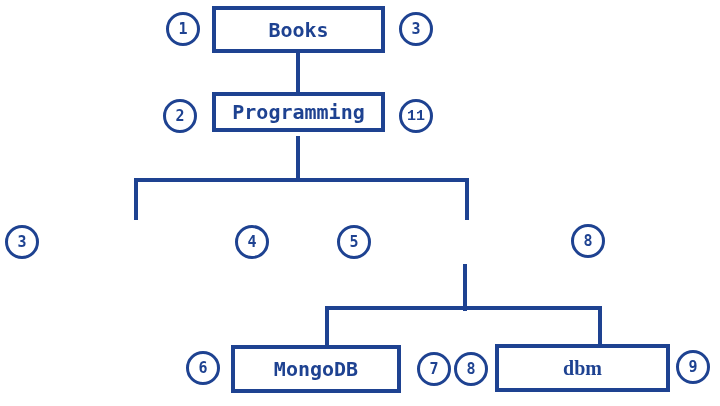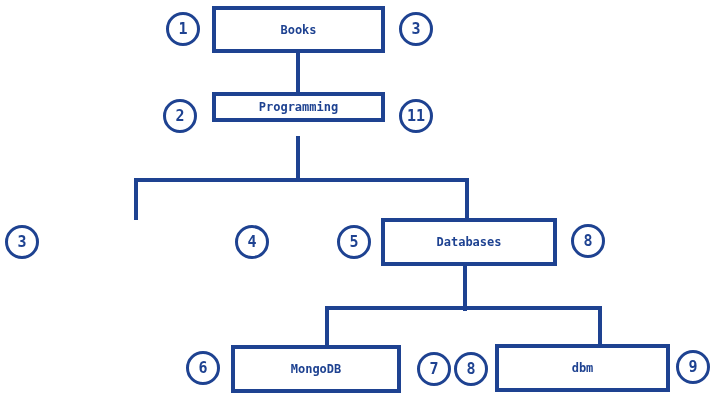--- a/index.html
+++ b/index.html
@@ -30,21 +30,21 @@
     stroke-linecap: square;
   }
   .node {
     position: absolute;
     border: 4px solid var(--accent);
     background: var(--bg);
     color: var(--accent);
     display: flex;
     align-items: center;
     justify-content: center;
-    font-size: 12px;
+    font-size: 20px;
     font-weight: bold;
     letter-spacing: 0px;
   }
   .circle {
     position: absolute;
     width: 34px;
     height: 34px;
     border: 3px solid var(--accent);
     border-radius: 50%;
     background: var(--bg);
@@ -72,31 +72,30 @@
     <line class="wire" x1="465" y1="266" x2="465" y2="309"></line>
 
     <polyline class="wire" points="327,345 327,308 600,308 600,344"></polyline>
   </svg>
 
   <div class="circle" style="left:166px; top:12px;">1</div>
   <div class="node" style="left:212px; top:6px; width:173px; height:47px;">Books</div>
   <div class="circle" style="left:399px; top:12px;">3</div>
 
   <div class="circle" style="left:163px; top:99px;">2</div>
-  <div class="node" style="left:212px; top:92px; width:173px; height:30px;">Programming</div>
-  <div class="circle" style="left:399px; top:99px;">11</div>
+  <div class="node" style="left:212px; top:92px; width:173px; height:40px;">Programming</div>
+  <div class="circle" style="left:399px; top:99px;font-family:Liberation Mono, monospace;">11</div>
 
   <div class="circle" style="left:5px; top:225px;">3</div>
   <div class="circle" style="left:235px; top:225px;">4</div>
 
   <div class="circle" style="left:337px; top:225px;">5</div>
-  <div class="node" style="left:381px; top:218px; width:176px; height:48px;">Databases</div>
   <div class="circle" style="left:571px; top:224px;">8</div>
 
   <div class="circle" style="left:186px; top:351px;">6</div>
   <div class="node" style="left:231px; top:345px; width:170px; height:48px;">MongoDB</div>
   <div class="circle" style="left:417px; top:352px;">7</div>
 
   <div class="circle" style="left:454px; top:352px;">8</div>
-  <div class="node" style="left:495px; top:344px; width:175px; height:48px;">dbm</div>
+  <div class="node" style="left:495px; top:344px; width:175px; height:48px;font-family:Liberation Serif, serif;">dbm</div>
   <div class="circle" style="left:676px; top:350px;">9</div>
 
 </div>
 
 </body></html>

